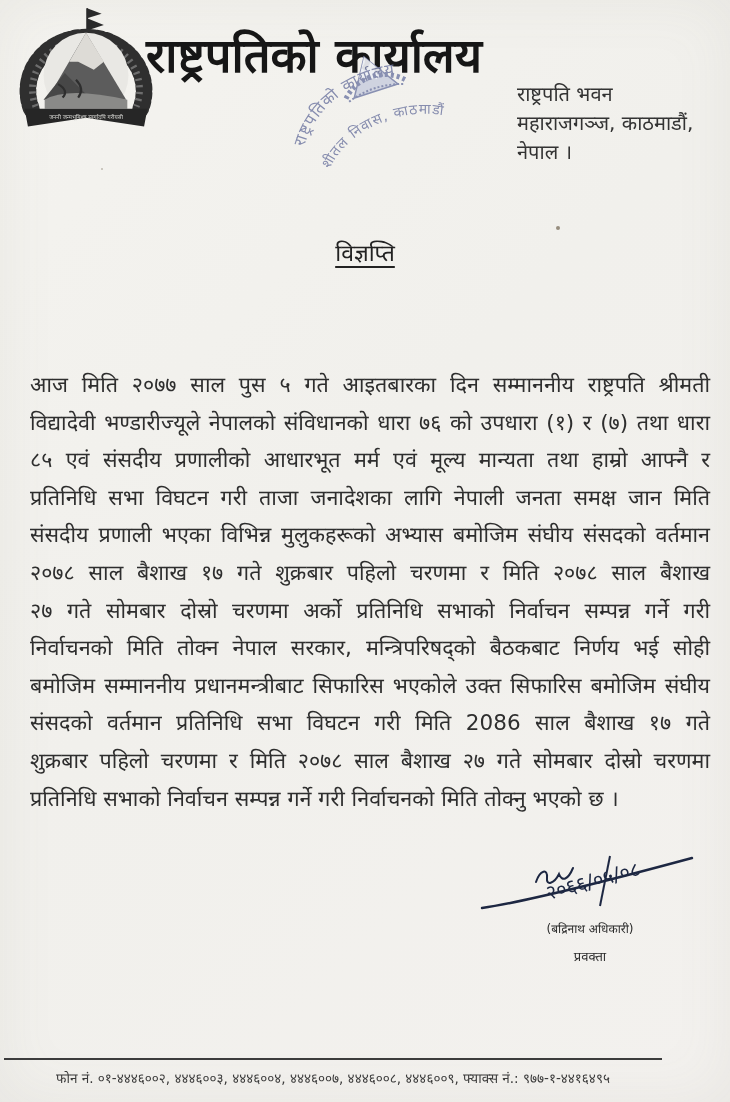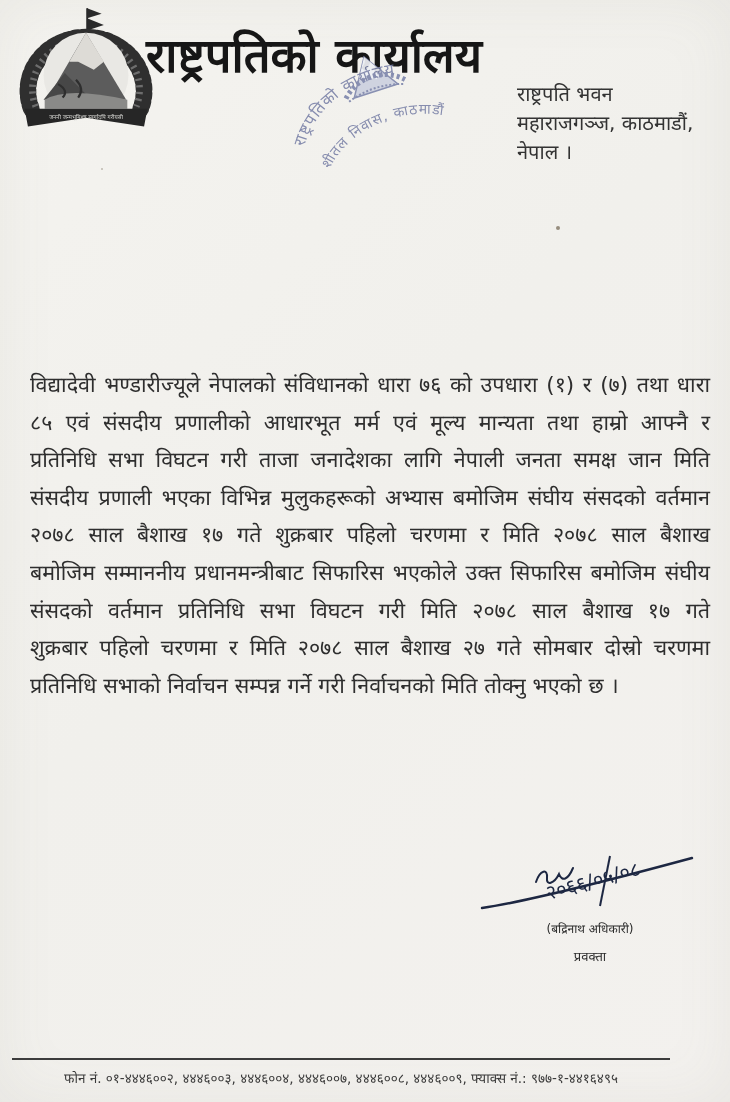--- a/index.html
+++ b/index.html
@@ -38,21 +38,21 @@
     white-space:nowrap;overflow:visible;
   }
   .body-text .line.last{text-align-last:left;white-space:normal;}
   
   .sig-area{position:absolute;left:470px;top:848px;width:240px;text-align:center;}
   .sig-svg{display:block;margin:0 auto;}
   .sig-name{font-size:12px;color:#2c2c2c;margin-top:2px;white-space:nowrap;}
   .sig-role{font-size:13px;color:#2c2c2c;margin-top:10px;}
   
   .footer{
-    position:absolute;left:12px;bottom:0;width:658px;height:42px;
+    position:absolute;left:4px;bottom:0;width:658px;height:42px;
     border-top:2px solid #3c3c3c;
     text-align:center;
   }
   .footer .contact{margin-top:9px;font-size:13.5px;color:#3a3a3a;white-space:nowrap;}
   .speck{position:absolute;border-radius:50%;background:#6f6250;}
 </style>
 </head>
 <body>
 
 <div class="page">
@@ -101,29 +101,33 @@
   </svg>
 
   <div class="addr">
     <div>राष्ट्रपति भवन</div>
     <div>महाराजगञ्ज, काठमाडौं, नेपाल ।</div>
   </div>
 
   <div class="speck" style="left:556px;top:226px;width:4px;height:4px;opacity:.7"></div>
   <div class="speck" style="left:101px;top:168px;width:2px;height:2px;opacity:.4"></div>
 
+  <div class="notice-title">विज्ञप्ति</div>
 
   <div class="body-text">
+    <div class="line">आज मिति २०७७ साल पुस ५ गते आइतबारका दिन सम्माननीय राष्ट्रपति श्रीमती</div>
     <div class="line">विद्यादेवी भण्डारीज्यूले नेपालको संविधानको धारा ७६ को उपधारा (१) र (७) तथा धारा</div>
     <div class="line">८५ एवं संसदीय प्रणालीको आधारभूत मर्म एवं मूल्य मान्यता तथा हाम्रो आफ्नै र</div>
     <div class="line">प्रतिनिधि सभा विघटन गरी ताजा जनादेशका लागि नेपाली जनता समक्ष जान मिति</div>
     <div class="line">संसदीय प्रणाली भएका विभिन्न मुलुकहरूको अभ्यास बमोजिम संघीय संसदको वर्तमान</div>
     <div class="line">२०७८ साल बैशाख १७ गते शुक्रबार पहिलो चरणमा र मिति २०७८ साल बैशाख</div>
+    <div class="line">२७ गते सोमबार दोस्रो चरणमा अर्को प्रतिनिधि सभाको निर्वाचन सम्पन्न गर्ने गरी</div>
+    <div class="line">निर्वाचनको मिति तोक्न नेपाल सरकार, मन्त्रिपरिषद्को बैठकबाट निर्णय भई सोही</div>
     <div class="line">बमोजिम सम्माननीय प्रधानमन्त्रीबाट सिफारिस भएकोले उक्त सिफारिस बमोजिम संघीय</div>
-    <div class="line">संसदको वर्तमान प्रतिनिधि सभा विघटन गरी मिति २०७८ साल बैशाख १७ गते</div>
+    <div class="line">संसदको वर्तमान प्रतिनिधि सभा विघटन गरी मिति 2086 साल बैशाख १७ गते</div>
     <div class="line">शुक्रबार पहिलो चरणमा र मिति २०७८ साल बैशाख २७ गते सोमबार दोस्रो चरणमा</div>
     <div class="line last">प्रतिनिधि सभाको निर्वाचन सम्पन्न गर्ने गरी निर्वाचनको मिति तोक्नु भएको छ ।</div>
   </div>
 
   <div class="sig-area">
     <svg class="sig-svg" width="225" height="70" viewBox="0 0 225 70" xmlns="http://www.w3.org/2000/svg">
       <path d="M4 60 C 45 54, 140 30, 214 10" stroke="#1d2742" stroke-width="2.4" fill="none" stroke-linecap="round"></path>
       <path d="M58 34 c4 -12 12 -14 11 -4 c-1 8 7 6 12 -4 c3 8 9 6 14 -6" stroke="#1d2742" stroke-width="2" fill="none" stroke-linecap="round"></path>
       <line x1="132" y1="8" x2="122" y2="58" stroke="#1d2742" stroke-width="2"></line>
       <text x="70" y="52" transform="rotate(-15 70 52)" font-size="20" fill="#1d2742" style="font-family:'DejaVu Sans',sans-serif">२०६६/०५/०८</text>

